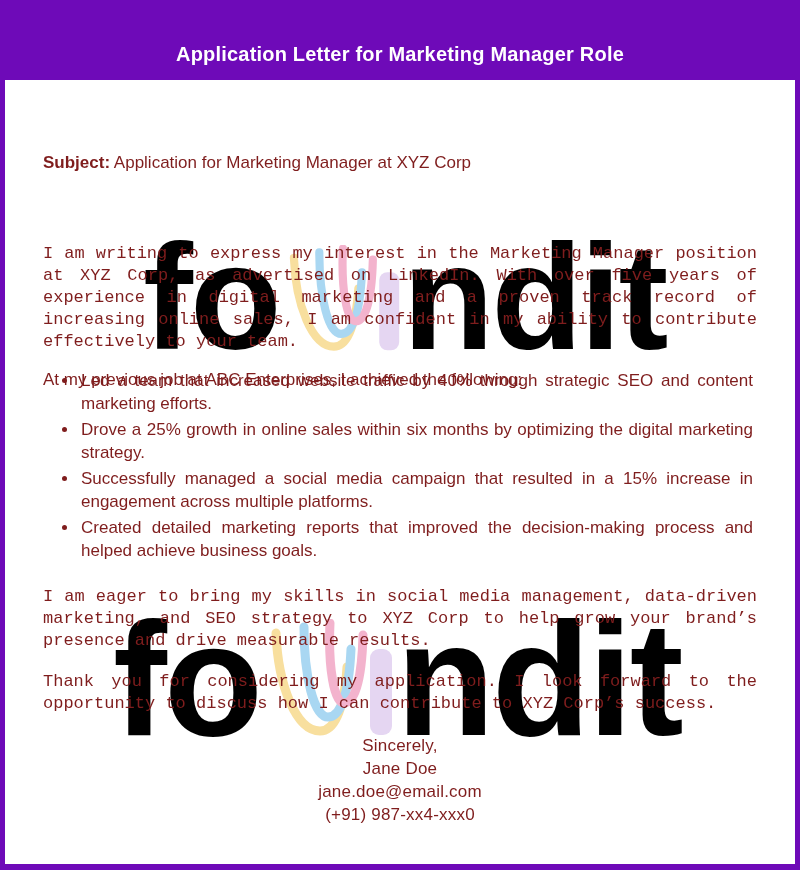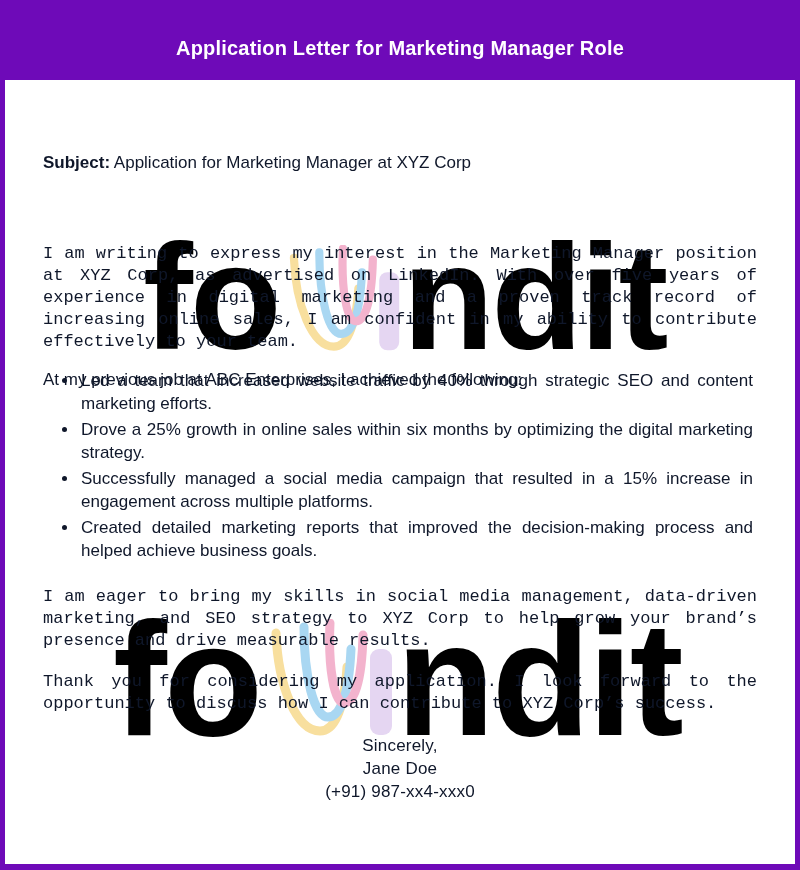--- a/index.html
+++ b/index.html
@@ -1,35 +1,35 @@
 <!DOCTYPE html>
 <html><head>
 <meta charset="utf-8">
 <style>
   html,body{margin:0;padding:0;background:#ffffff;}
   body{width:800px;height:870px;font-family:"Liberation Sans",sans-serif;}
   .frame{position:relative;width:800px;height:870px;background:#6E0AB8;overflow:hidden;}
 
   
-  .banner{position:absolute;top:0;left:0;right:0;height:96px;display:flex;align-items:center;justify-content:center;}
+  .banner{position:absolute;top:6px;left:0;right:0;height:96px;display:flex;align-items:center;justify-content:center;}
   .banner h1{margin:0;font-size:20px;font-weight:bold;color:#ffffff;letter-spacing:0.2px;}
 
   
   .page{position:absolute;left:5px;right:5px;top:80px;bottom:6px;background:#ffffff;overflow:hidden;}
 
   
   .watermark{position:absolute;z-index:0;white-space:nowrap;font-weight:bold;color:#000000;letter-spacing:-3px;line-height:1;pointer-events:none;}
   .wm-upper{left:138px;top:142px;font-size:150px;}
   .wm-lower{left:108px;top:518px;font-size:162px;}
   .u-mark{display:inline-block;vertical-align:-14px;margin:0 2px 0 4px;}
   .wm-upper .u-mark svg{width:118px;height:118px;}
   .wm-lower .u-mark svg{width:130px;height:130px;}
 
   
-  .letter{position:absolute;inset:0;z-index:1;font-size:17px;color:#0f172a;}
+  .letter{position:absolute;inset:0;z-index:1;font-size:17px;color:#7f1d1d;}
   .block{position:absolute;left:38px;right:38px;line-height:22px;}
   .justify{text-align:justify;font-family:Liberation Mono, monospace;}
   .subject{top:55px;}
   .salutation{top:100px;}
   .para-intro{top:146px;}
   .list-intro{top:272px;}
   .achievements{top:286px;margin:0;padding:0 0 0 32px;}
   .achievements li{line-height:22.5px;padding-left:2px;margin:4px;text-align:justify;}
   .para-skills{top:489px;}
   .para-thanks{top:574px;}
@@ -81,18 +81,19 @@
         <li>Created detailed marketing reports that improved the decision-making process and helped achieve business goals.</li>
       </ul>
 
       <p class="block para-skills justify">I am eager to bring my skills in social media management, data-driven marketing, and SEO strategy to XYZ Corp to help grow your brand’s presence and drive measurable results.</p>
 
       <p class="block para-thanks justify">Thank you for considering my application. I look forward to the opportunity to discuss how I can contribute to XYZ Corp’s success.</p>
 
       <div class="block signature">
         <div>Sincerely,</div>
         <div>Jane Doe</div>
+        <div>jane.doe@email.com</div>
         <div>(+91) 987-xx4-xxx0</div>
       </div>
 
     </div>
   </div>
 </div>
 
 </body></html>

